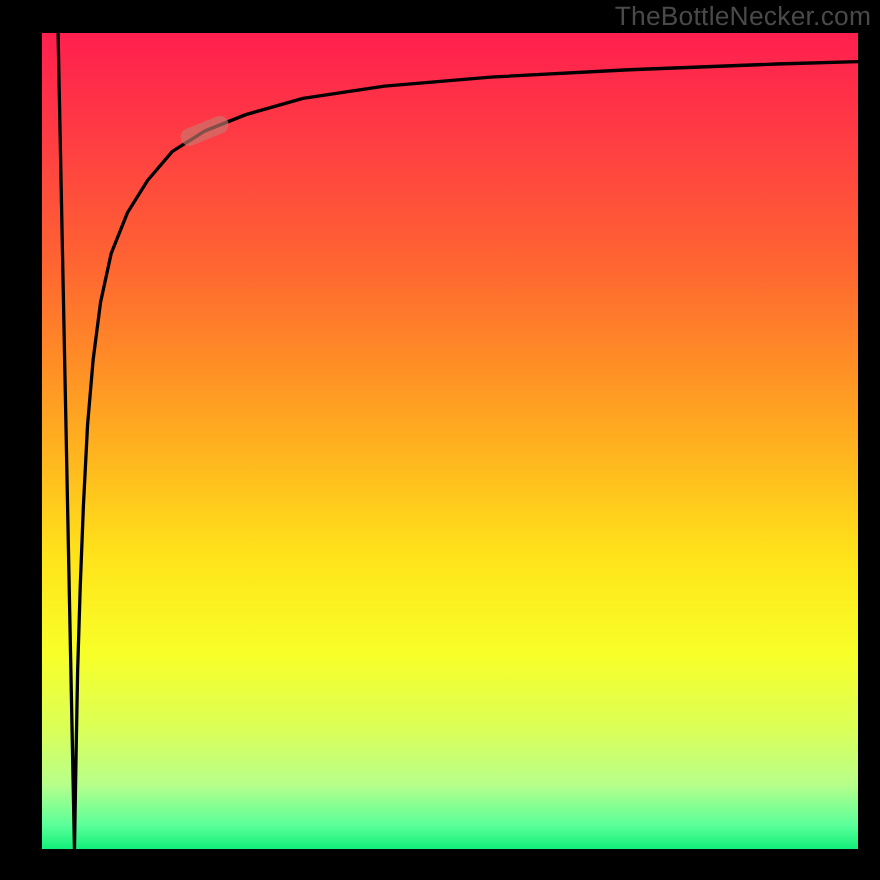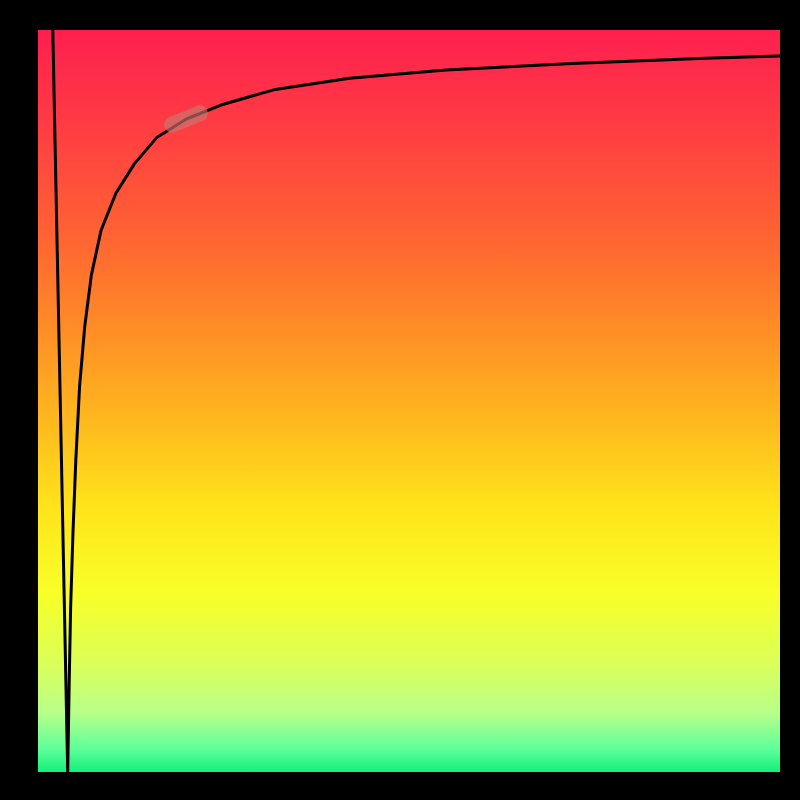--- a/index.html
+++ b/index.html
@@ -84,13 +84,14 @@
 
   <svg class="curve-svg" viewBox="0 0 742 742" preserveAspectRatio="none">
     <path id="curve-path" fill="none" stroke="#000" stroke-width="3" stroke-linejoin="round" stroke-linecap="round" d="M14.8 0.0 L29.7 742.0 L31.2 653.0 L32.6 578.8 L34.9 504.6 L37.8 430.4 L41.6 356.2 L46.7 296.8 L53.4 244.9 L63.1 200.3 L77.9 163.2 L96.5 133.6 L118.7 107.6 L148.4 89.0 L185.5 74.2 L237.4 59.4 L311.6 48.2 L408.1 40.1 L534.2 33.4 L667.8 28.2 L742.0 26.0 "></path>
   </svg>
 
   <div id="marker" class="marker" style="left: 163.4px; top: 111.04px; transform: rotate(-22deg);"></div>
 
   <div class="axis-left"></div>
   <div class="axis-bottom"></div>
 
+  <div class="attribution">TheBottleNecker.com</div>
 </div>
 
 </body></html>

